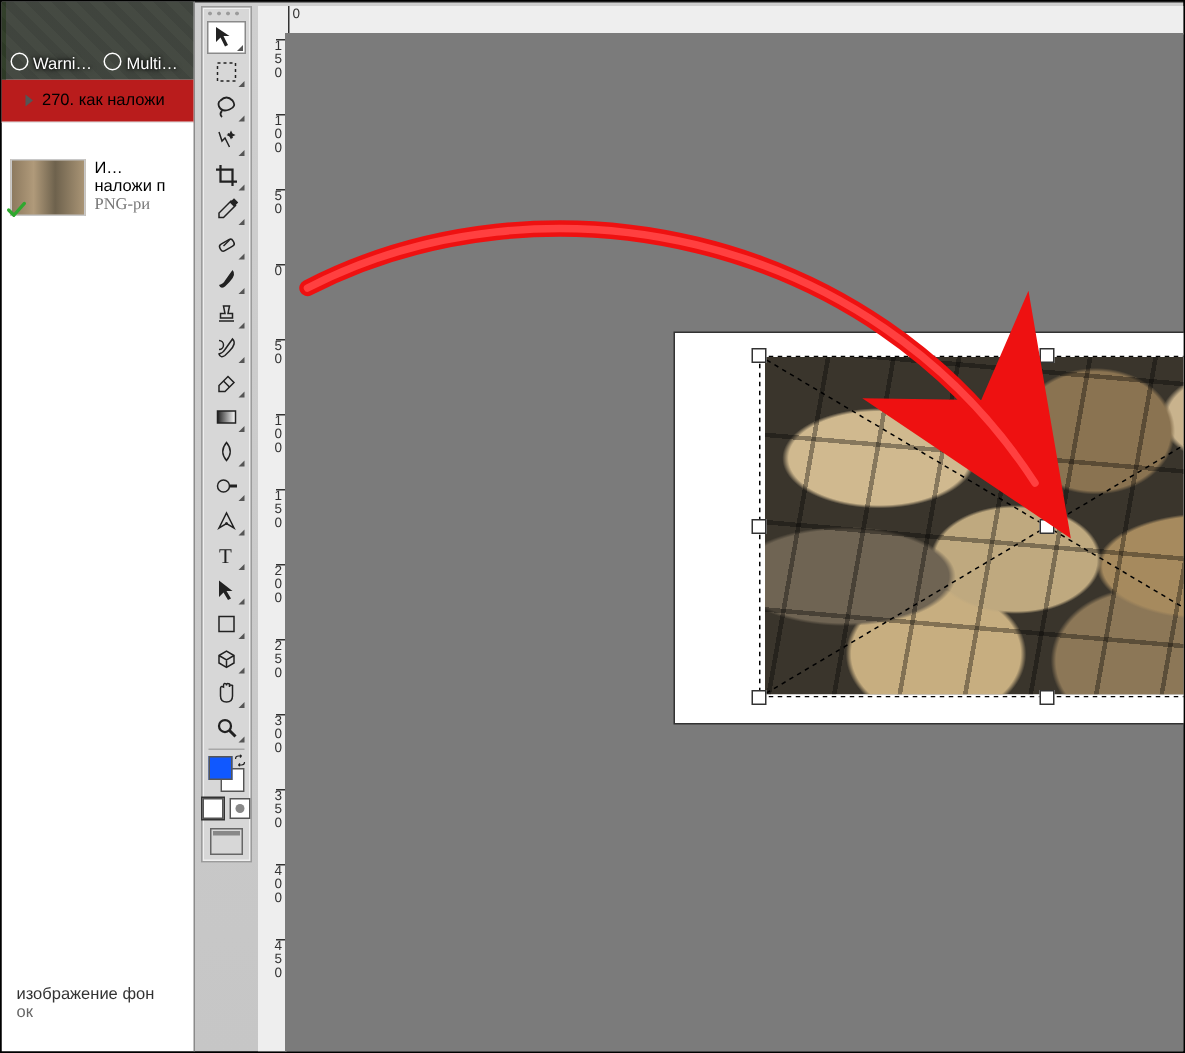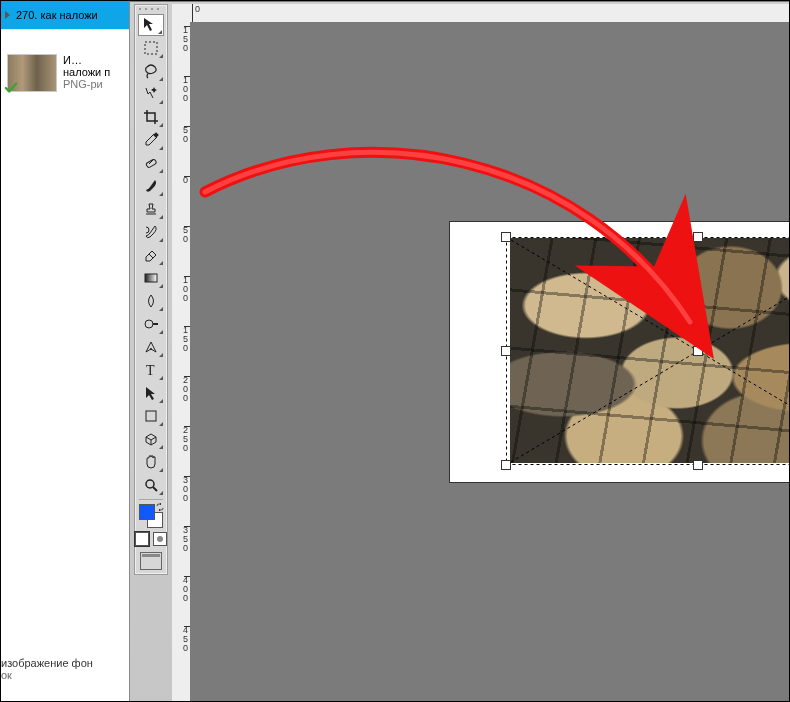--- a/index.html
+++ b/index.html
@@ -52,22 +52,22 @@
     text-shadow: 0 0 4px #000,0 0 2px #000;
   }
   .explorer-photo .circle {
     display: inline-block; width: 10px; height: 10px;
     border: 1px solid #fff; border-radius: 50%;
     margin-right: 3px; position: relative; top: 1px;
   }
   .nav-row {
     height: 28px;
     display: flex; align-items: center;
-    padding-left: 4px;
-    background: #0ea5e9;
+    padding-left: 16px;
+    background: #b91c1c;
     border-bottom: 1px solid #e5e5e5;
     white-space: nowrap;
     overflow: hidden;
   }
   .nav-row .tri {
     display: inline-block;
     border-style: solid;
     border-width: 4px 0 4px 5px;
     border-color: transparent transparent transparent #555;
     margin-right: 6px;
@@ -107,25 +107,25 @@
   }
   .file-thumb .chk {
     position: absolute;
     left: -4px; bottom: -4px;
     width: 14px; height: 14px;
     color: #2fa82f;
   }
   .file-thumb .chk svg { width: 14px; height: 14px; display: block; }
   .file-txt { overflow: hidden; }
   .file-txt .ln { white-space: nowrap; overflow: hidden; text-overflow: clip; }
-  .file-txt .ln2 { color: #777; }
+  .file-txt .ln2 { color: #777; font-family: Liberation Serif, serif; }
 
   .bottom-note {
     position: absolute;
-    left: 0;
+    left: 10px;
     bottom: 20px;
     color: #333;
     white-space: nowrap;
   }
   .bottom-note .sub { color: #666; }
 
   
   .editor {
     position: absolute;
     top: 0;
@@ -297,20 +297,27 @@
     pointer-events:none;
   }
   .big-arrow svg{width:100%;height:100%;overflow:visible;}
 </style>
 </head>
 <body>
 
 <div class="frame">
 
   <div class="explorer">
+    <div class="explorer-photo">
+      <div class="tree"></div>
+      <div class="labels">
+        <span><span class="circle"></span><span>Warni…</span></span>
+        <span><span class="circle"></span><span>Multi…</span></span>
+      </div>
+    </div>
     <div class="nav-row">
       <span class="tri"></span>
       <span>270. как наложи</span>
     </div>
     <div class="spacer1"></div>
     <div class="file-row">
       <div class="file-thumb">
         <span class="chk">
           <svg viewBox="0 0 16 16">
               <path d="M2 8 L6 12 L14 3" fill="none" stroke="#2fa82f" stroke-width="2.5" stroke-linecap="round" stroke-linejoin="round"></path>

